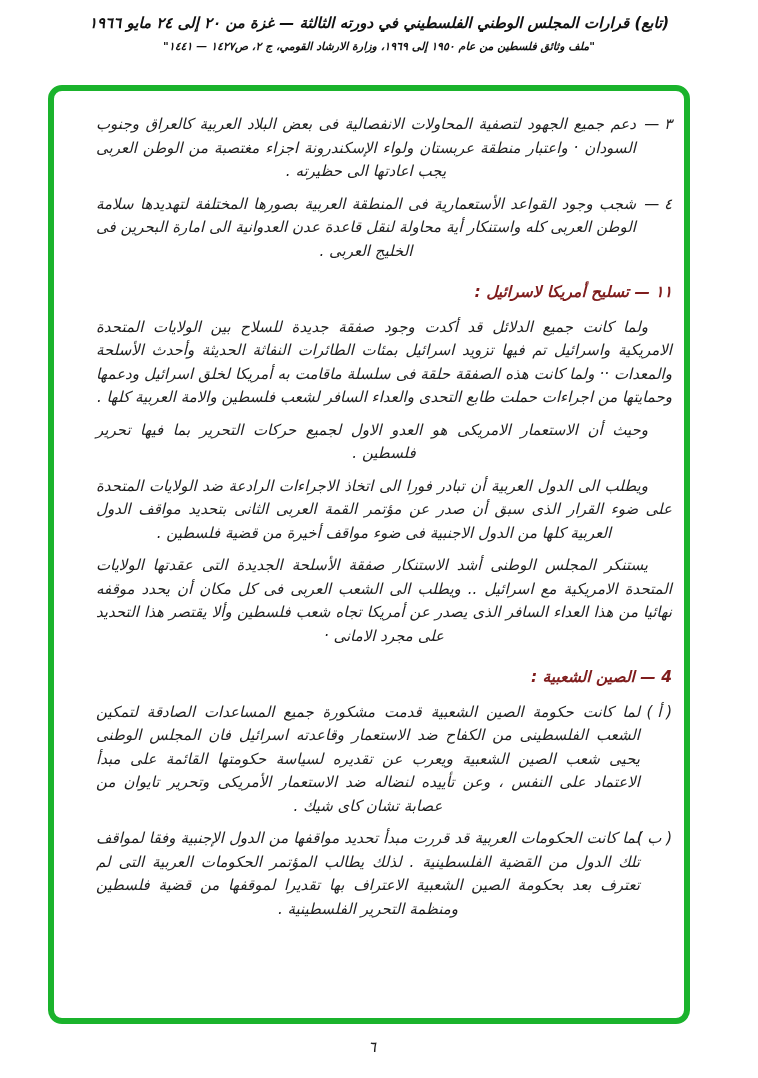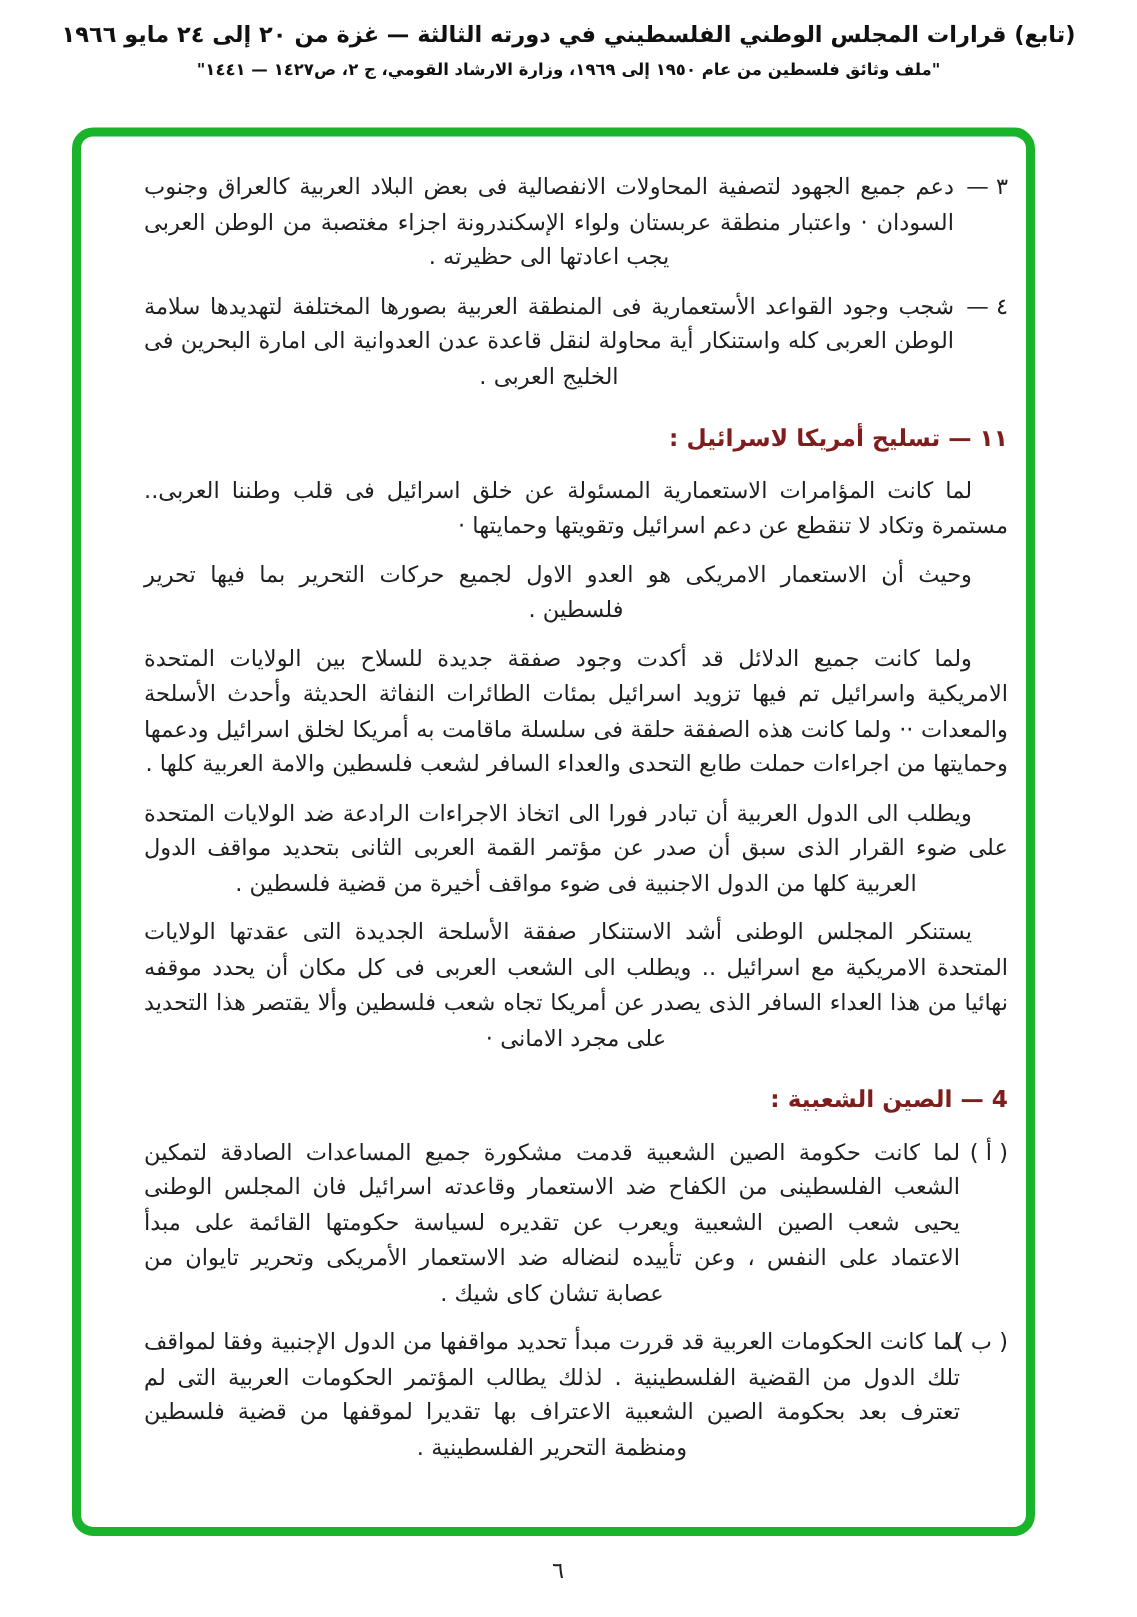--- a/index.html
+++ b/index.html
@@ -8,20 +8,21 @@
     background: #ffffff;
   }
   .page {
     position: relative;
     width: 758px;
     height: 1078px;
     background: #ffffff;
     font-family: "DejaVu Sans", sans-serif;
     color: #1f1f1f;
     overflow: hidden;
+    font-style: italic;
   }
   .doc-header {
     position: absolute;
     top: 14px;
     left: 0;
     right: 0;
     text-align: center;
     direction: rtl;
   }
   .doc-title {
@@ -119,25 +120,24 @@
         <span>دعم جميع الجهود لتصفية المحاولات الانفصالية فى بعض البلاد العربية كالعراق وجنوب السودان · واعتبار منطقة عربستان ولواء الإسكندرونة اجزاء مغتصبة من الوطن العربى يجب اعادتها الى حظيرته .</span>
       </div>
 
       <div class="hang">
         <span class="marker">٤ —</span>
         <span>شجب وجود القواعد الأستعمارية فى المنطقة العربية بصورها المختلفة لتهديدها سلامة الوطن العربى كله واستنكار أية محاولة لنقل قاعدة عدن العدوانية الى امارة البحرين فى الخليج العربى .</span>
       </div>
 
       <div class="sec-heading">١١ — تسليح أمريكا لاسرائيل :</div>
 
-      <div class="para para-lastright">لما كانت المؤامرات الاستعمارية المسئولة عن خلق اسرائيل فى قلب وطننا العربى.. مستمرة وتكاد لا تنقطع عن دعم اسرائيل وتقويتها وحمايتها ·</div>
+
+      <div class="para para-lastright">ولما كانت جميع الدلائل قد أكدت وجود صفقة جديدة للسلاح بين الولايات المتحدة الامريكية واسرائيل تم فيها تزويد اسرائيل بمئات الطائرات النفاثة الحديثة وأحدث الأسلحة والمعدات ·· ولما كانت هذه الصفقة حلقة فى سلسلة ماقامت به أمريكا لخلق اسرائيل ودعمها وحمايتها من اجراءات حملت طابع التحدى والعداء السافر لشعب فلسطين والامة العربية كلها .</div>
 
       <div class="para">وحيث أن الاستعمار الامريكى هو العدو الاول لجميع حركات التحرير بما فيها تحرير فلسطين .</div>
-
-      <div class="para para-lastright">ولما كانت جميع الدلائل قد أكدت وجود صفقة جديدة للسلاح بين الولايات المتحدة الامريكية واسرائيل تم فيها تزويد اسرائيل بمئات الطائرات النفاثة الحديثة وأحدث الأسلحة والمعدات ·· ولما كانت هذه الصفقة حلقة فى سلسلة ماقامت به أمريكا لخلق اسرائيل ودعمها وحمايتها من اجراءات حملت طابع التحدى والعداء السافر لشعب فلسطين والامة العربية كلها .</div>
 
       <div class="para">ويطلب الى الدول العربية أن تبادر فورا الى اتخاذ الاجراءات الرادعة ضد الولايات المتحدة على ضوء القرار الذى سبق أن صدر عن مؤتمر القمة العربى الثانى بتحديد مواقف الدول العربية كلها من الدول الاجنبية فى ضوء مواقف أخيرة من قضية فلسطين .</div>
 
       <div class="para">يستنكر المجلس الوطنى أشد الاستنكار صفقة الأسلحة الجديدة التى عقدتها الولايات المتحدة الامريكية مع اسرائيل .. ويطلب الى الشعب العربى فى كل مكان أن يحدد موقفه نهائيا من هذا العداء السافر الذى يصدر عن أمريكا تجاه شعب فلسطين وألا يقتصر هذا التحديد على مجرد الامانى ·</div>
 
       <div class="sec-heading">4 — الصين الشعبية :</div>
 
       <div class="hang hang-ab">
         <span class="marker">( أ )</span>
         <span>لما كانت حكومة الصين الشعبية قدمت مشكورة جميع المساعدات الصادقة لتمكين الشعب الفلسطينى من الكفاح ضد الاستعمار وقاعدته اسرائيل فان المجلس الوطنى يحيى شعب الصين الشعبية ويعرب عن تقديره لسياسة حكومتها القائمة على مبدأ الاعتماد على النفس ، وعن تأييده لنضاله ضد الاستعمار الأمريكى وتحرير تايوان من عصابة تشان كاى شيك .</span>

